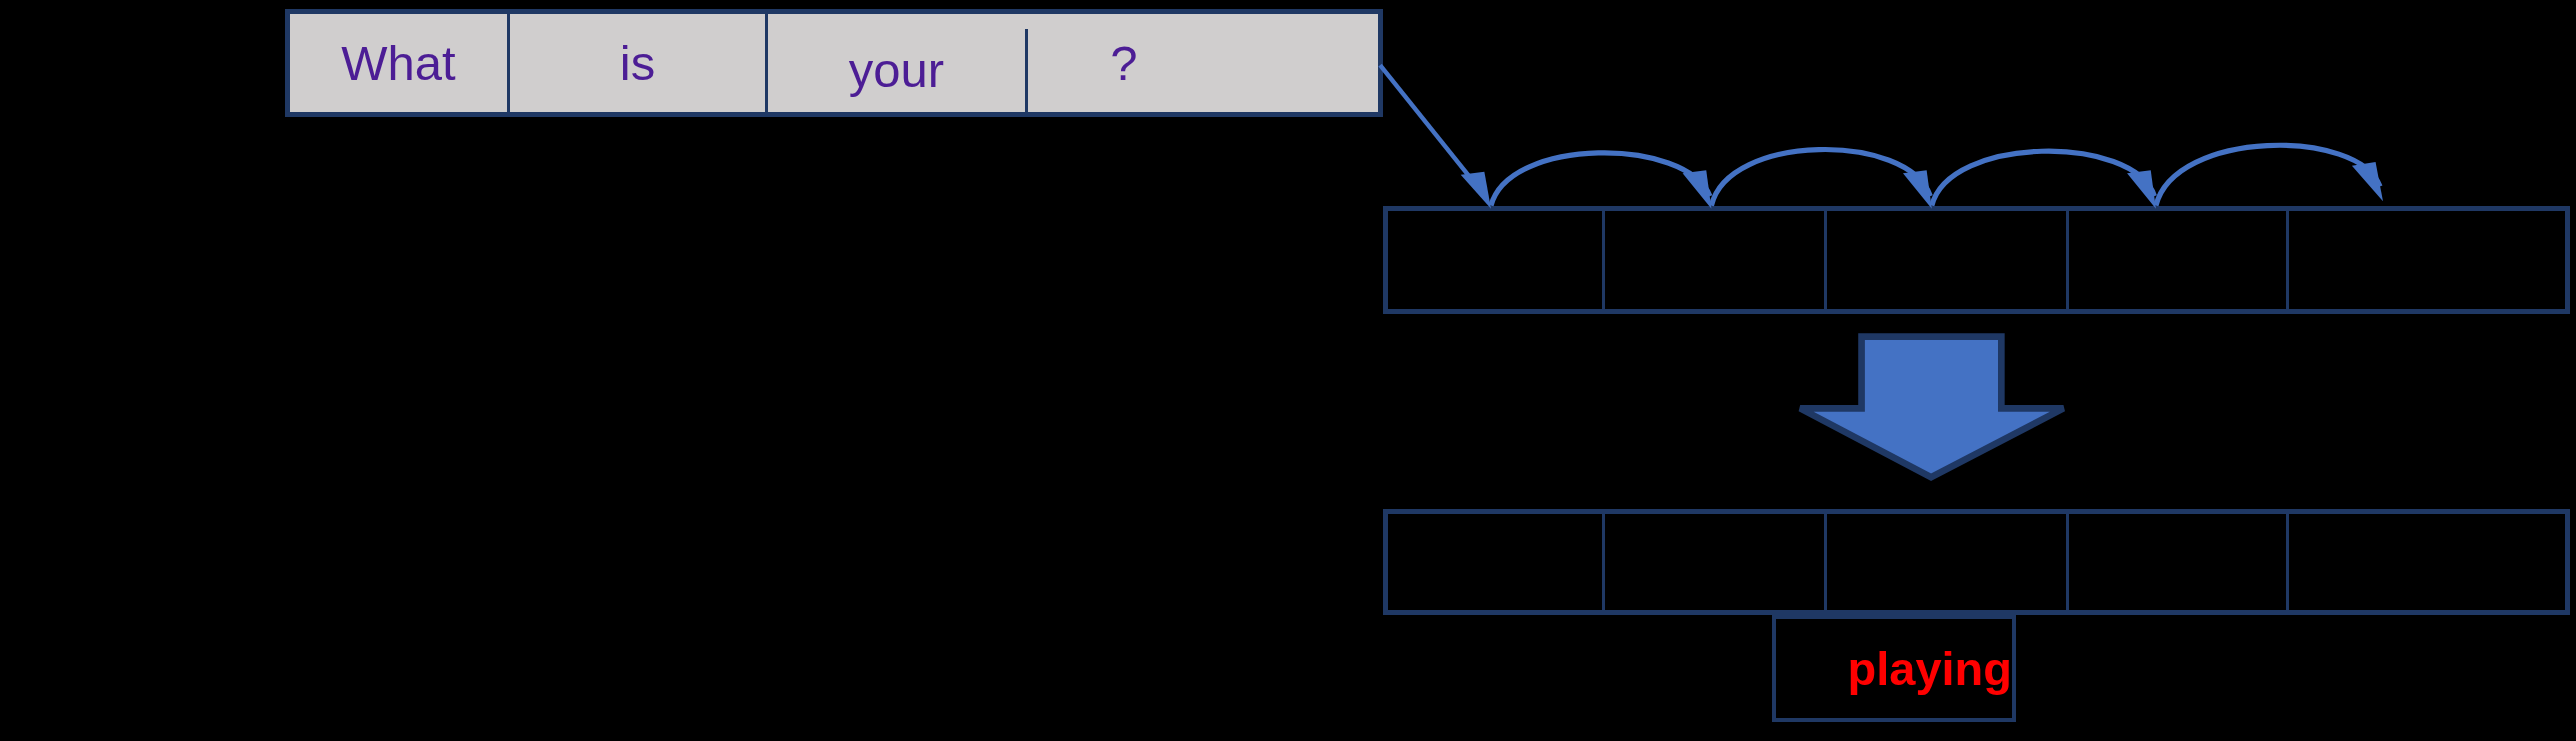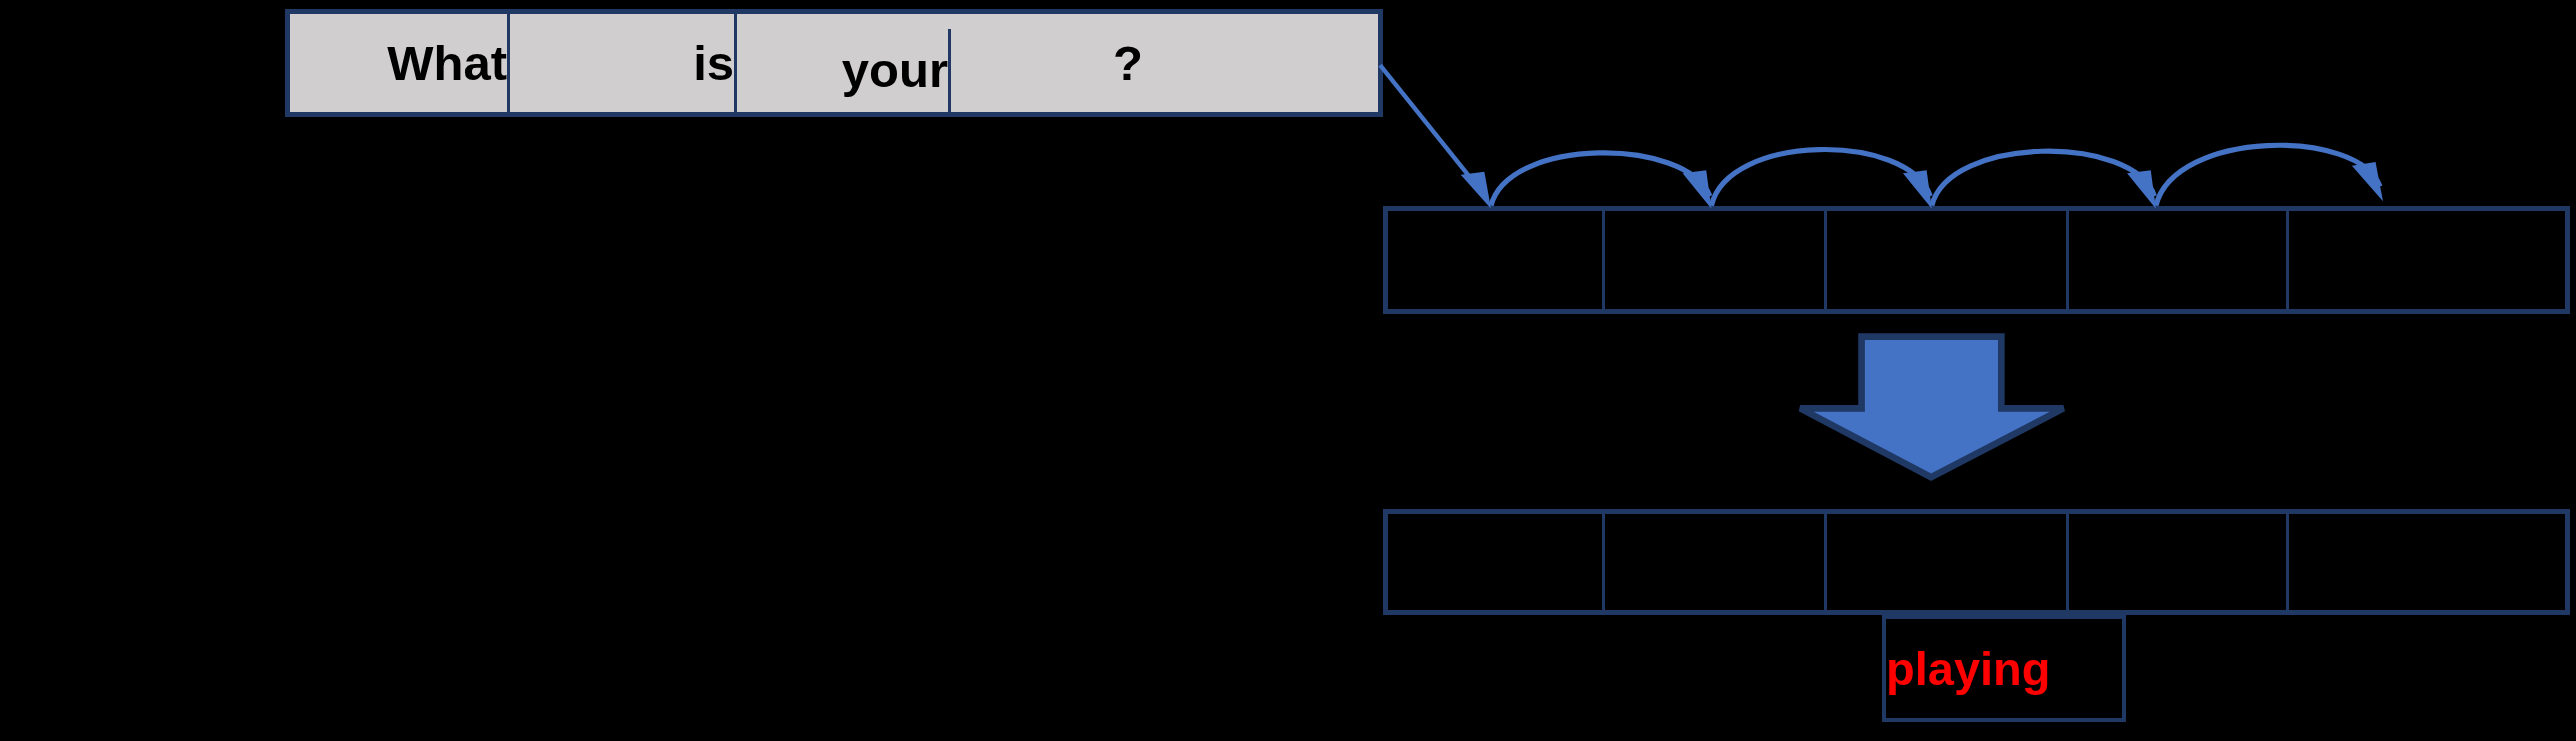--- a/index.html
+++ b/index.html
@@ -39,30 +39,29 @@
   
   #source-table {
     left: 285px;
     top: 9px;
     width: 1098px;
     height: 108px;
     background: #D0CECE;
   }
   #source-table .cell {
     background: #D0CECE;
-    color: #000000;
+    color: #4c1d95;
     font-size: 49px;
     line-height: 1;
-    font-weight: 700;
+    font-weight: 400;
     letter-spacing: 0px;
-    justify-content: flex-end;
   }
   #source-table .c0 { width: 220px; }
-  #source-table .c1 { width: 227px; }
-  #source-table .c2 { width: 214px; margin-top: 15px; }
+  #source-table .c1 { width: 258px; }
+  #source-table .c2 { width: 260px; margin-top: 15px; }
   #source-table .c3 { width: 224px; }
   #source-table .c4 { width: 192px; }
 
   
   #middle-table {
     left: 1383px;
     top: 206px;
     width: 1187px;
     height: 108px;
     background: #000000;
@@ -85,30 +84,30 @@
   #bottom-table .cell { background: #000000; }
   #bottom-table .c0 { width: 217px; }
   #bottom-table .c1 { width: 222px; }
   #bottom-table .c2 { width: 243px; }
   #bottom-table .c3 { width: 220px; }
   #bottom-table .c4 { width: 276px; }
 
   
   #output-cell {
     position: absolute;
-    left: 1882px;
+    left: 1772px;
     top: 615px;
     width: 244px;
     height: 107px;
     box-sizing: border-box;
     border: 4.4px solid #1F3864;
     background: #000000;
     display: flex;
     align-items: center;
-    justify-content: flex-start;
+    justify-content: flex-end;
   }
   #output-cell .token {
     color: #FF0000;
     font-size: 47px;
     font-weight: bold;
     line-height: 1;
   }
 
   
   #arrow-layer {

